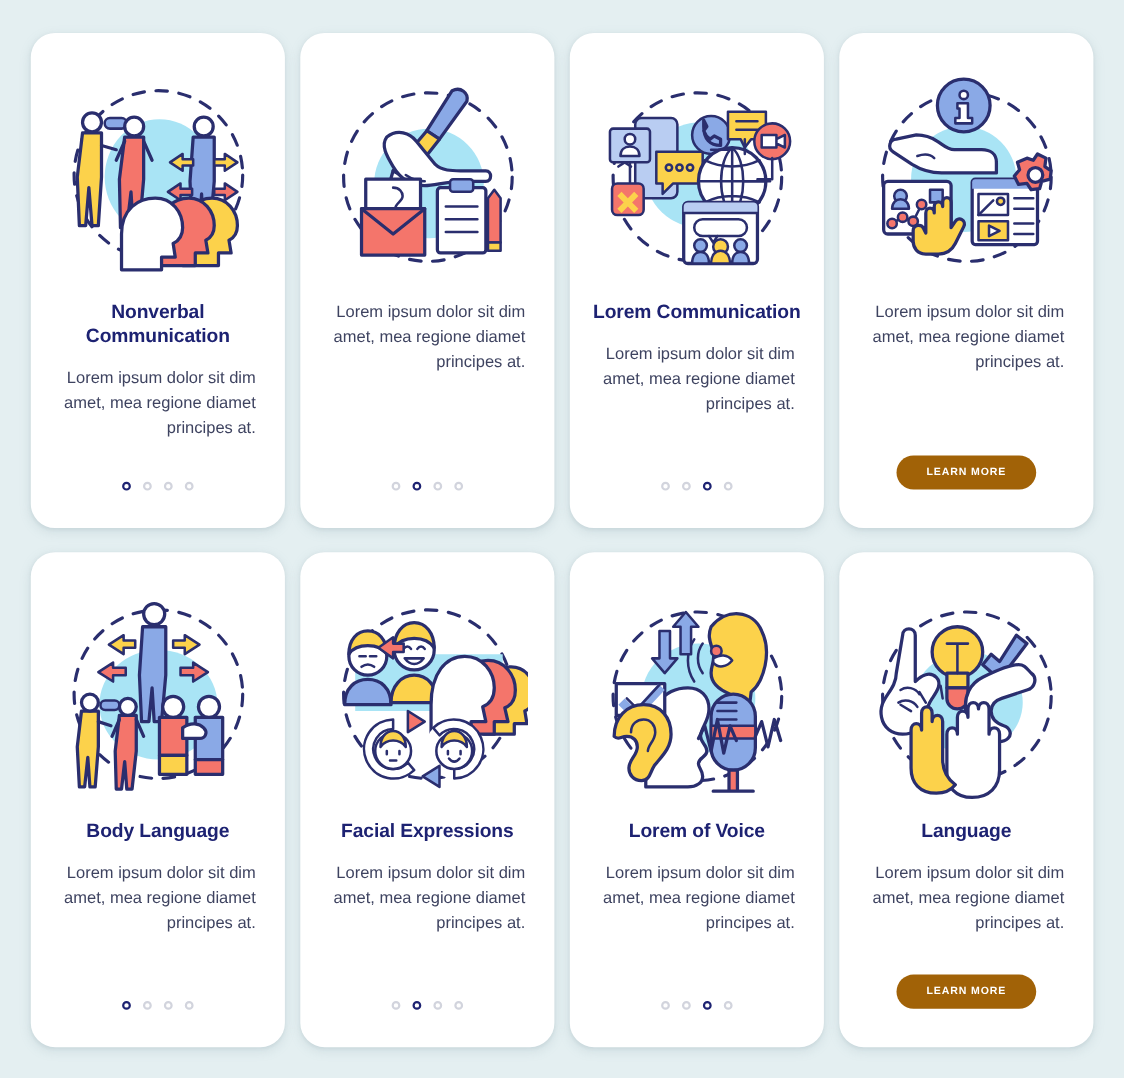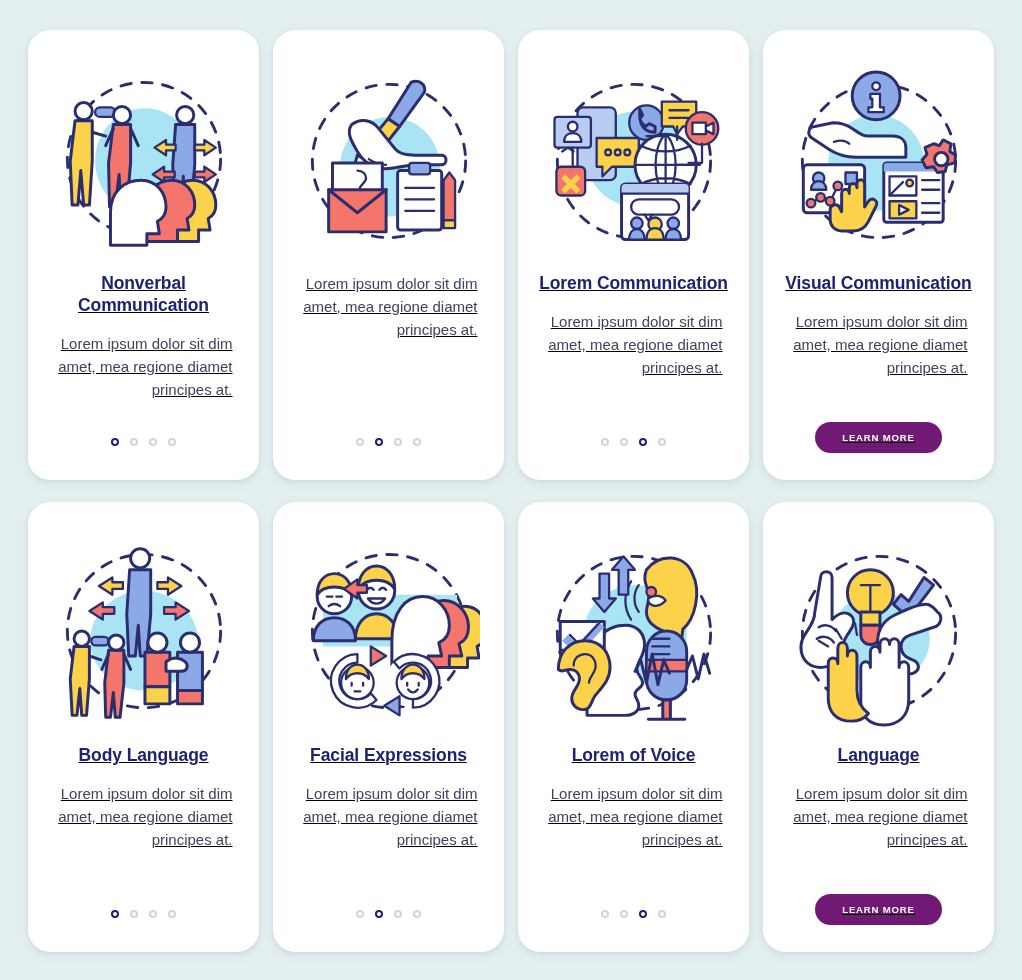--- a/index.html
+++ b/index.html
@@ -33,21 +33,20 @@
     height: 450px;
     background: #ffffff;
     border-radius: 22px;
     box-shadow: 0 3px 10px rgba(120,150,160,0.18),
                 0 1px 3px rgba(120,150,160,0.12);
     display: flex;
     flex-direction: column;
     align-items: center;
     padding: 18px 16px 20px;
     overflow: hidden;
-    text-decoration: underline;
   }
 
   .illo {
     width: 182px;
     height: 190px;
     margin-top: 18px;
     display: block;
   }
 
   .card-title {
@@ -83,22 +82,22 @@
   .dot {
     width: 8px;
     height: 8px;
     border-radius: 50%;
     border: 2px solid #d2d4dd;
     background: transparent;
   }
   .dot.active { border-color: #1d2272; }
 
   .learn-more {
-    margin-bottom: 7px;
-    background: #701a75;
+    margin-bottom: 15px;
+    background: #a16207;
     color: #ffffff;
     border: none;
     border-radius: 20px;
     font-family: "Liberation Sans", sans-serif;
     font-size: 9.6px;
     font-weight: bold;
     letter-spacing: 0.8px;
     padding: 10px 27px;
     cursor: pointer;
   }
@@ -342,21 +341,20 @@
       <path class="ln-thin" d="M140 118 h18 M140 128 h18 M140 142 h18 M140 152 h18"></path>
 
       <path class="fl-c" d="M152 80 l6 2 4-6 8 4 -1 8 6 4 -1 8 -8 2 -2 7 -8 1 -4-6 -8 1 -4-8 5-6 -2-7 z"></path>
       <path class="ln" d="M152 80 l6 2 4-6 8 4 -1 8 6 4 -1 8 -8 2 -2 7 -8 1 -4-6 -8 1 -4-8 5-6 -2-7 z"></path>
       <circle class="fl-w" cx="160" cy="96" r="7"></circle>
         <circle class="ln" cx="160" cy="96" r="7"></circle>
 
       <path class="fl-y" d="M72 122 c0-6 8-6 8 0 v24 l4-6 c3-5 11-1 8 5 l-8 16 c-3 6-8 10-16 10 h-12 c-8 0-12-6-12-12 v-10 c0-6 8-7 10-2 l2 4 v-19 c0-6 8-6 8 0 v-6 c0-6 8-6 8 0 z"></path>
       <path class="ln" d="M72 122 c0-6 8-6 8 0 v24 l4-6 c3-5 11-1 8 5 l-8 16 c-3 6-8 10-16 10 h-12 c-8 0-12-6-12-12 v-10 c0-6 8-7 10-2 l2 4 v-19 c0-6 8-6 8 0 v-6 c0-6 8-6 8 0 z"></path>
     </svg>
-    <div class="card-title">Visual Communication</div>
     <div class="card-body">Lorem ipsum dolor sit dim amet, mea regione diamet principes at.</div>
     <div class="spacer"></div>
     <button class="learn-more">LEARN MORE</button>
   </div>
 
   <div class="card">
     <svg class="illo" viewBox="0 0 190 196">
       <circle class="dash" cx="95" cy="96" r="80"></circle>
       <ellipse class="fl-cy" cx="95" cy="106" rx="56" ry="52"></ellipse>
 

